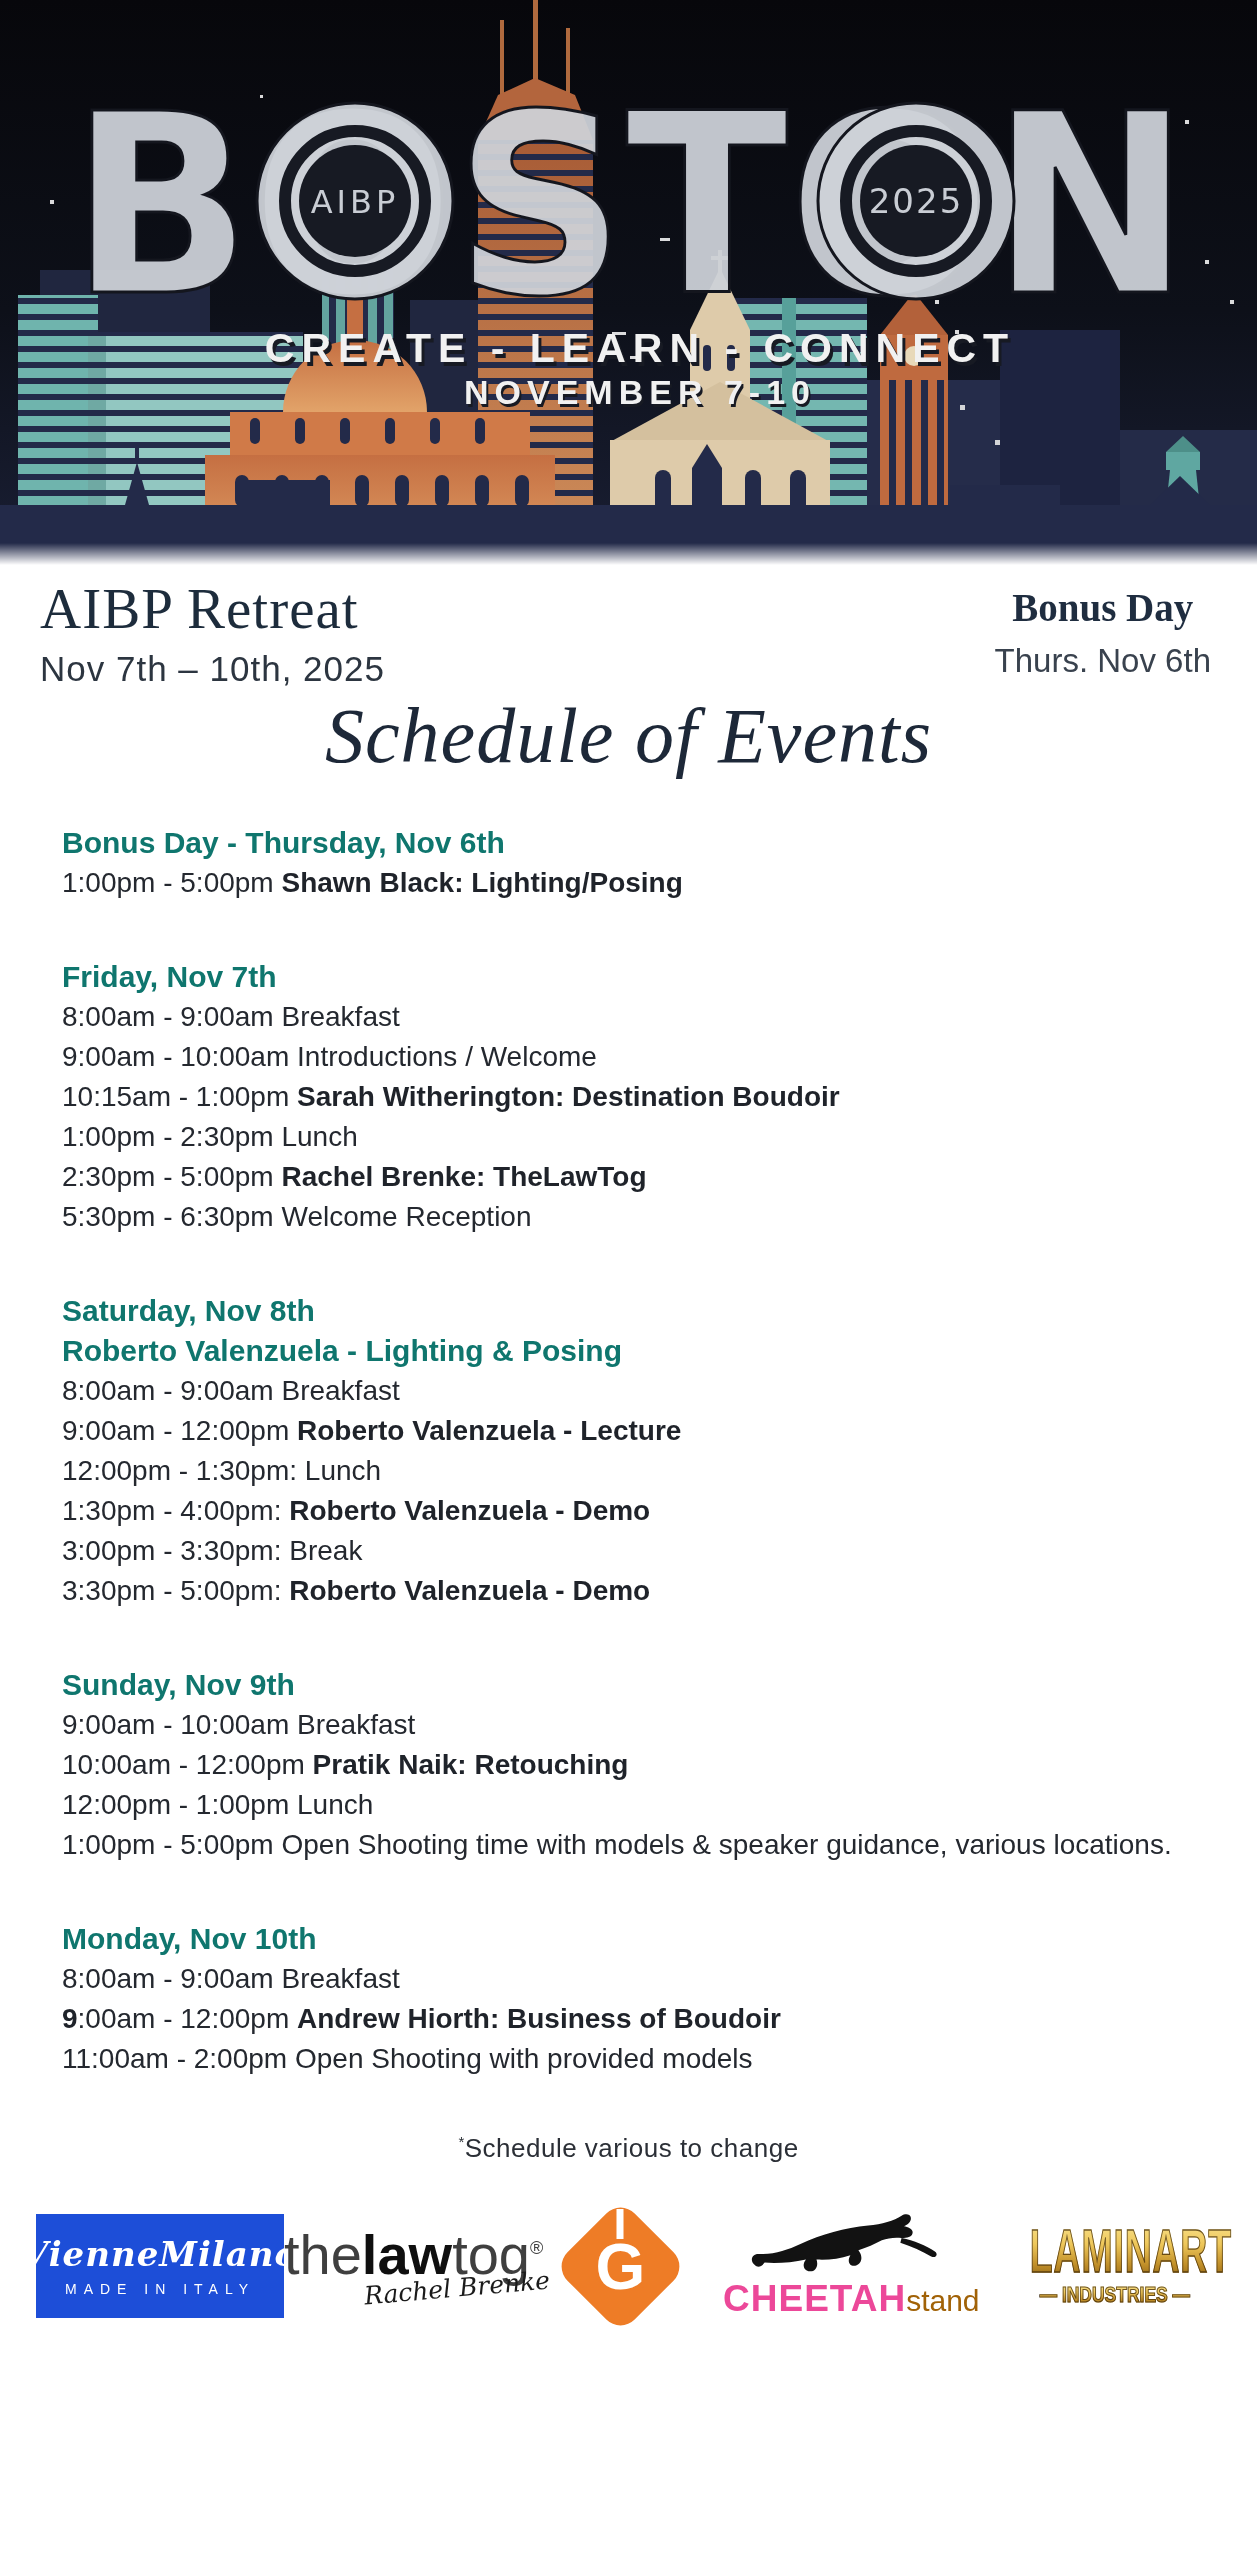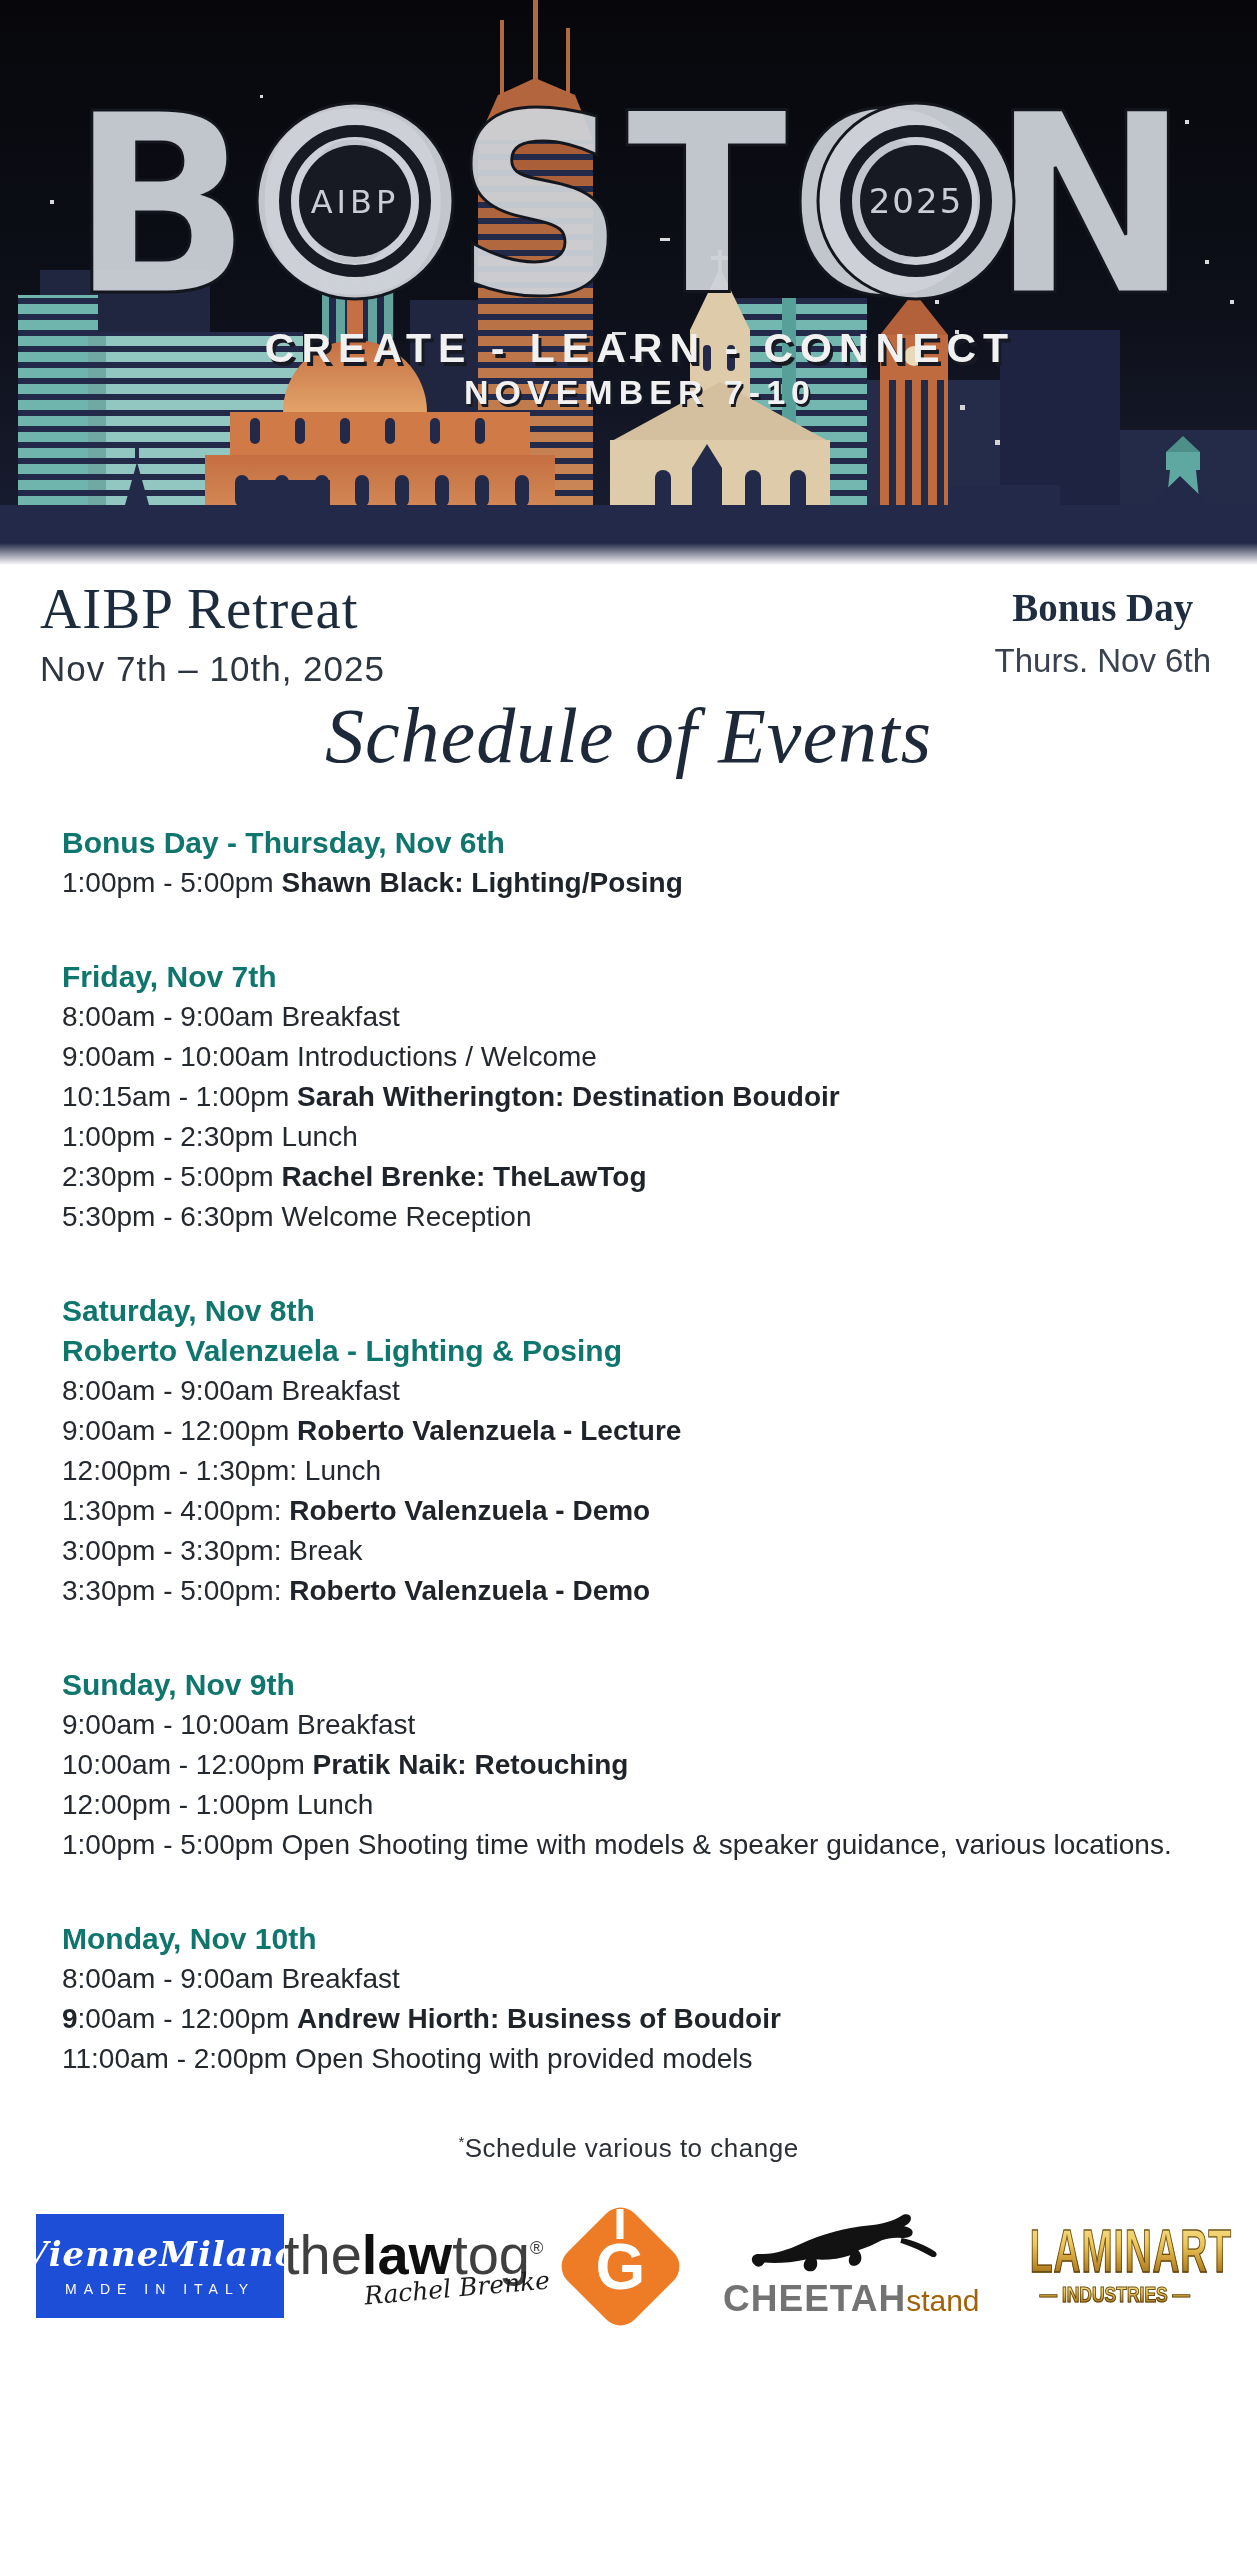--- a/index.html
+++ b/index.html
@@ -54,21 +54,21 @@
   .gbadge{position:relative;width:140px;height:142px;flex:none;}
   .gdiamond{position:absolute;left:23px;top:24px;width:95px;height:95px;background:#ee7c26;
             border-radius:20px;transform:rotate(45deg);}
   .gletter{position:absolute;left:0;top:2px;width:140px;height:140px;display:flex;
            align-items:center;justify-content:center;font-size:64px;font-weight:bold;color:#fff;}
   .gbar{position:absolute;left:50%;top:14px;width:7px;height:30px;background:#fff;
         transform:translateX(-50%);}
 
   .cheetah{width:322px;text-align:center;flex:none;}
   .cheetah svg{display:block;margin:0 auto -8px;}
-  .ch-name{font-size:37px;font-weight:bold;color:#737373;letter-spacing:1px;}
+  .ch-name{font-size:37px;font-weight:bold;color:#ec4899;letter-spacing:1px;}
   .ch-suffix{font-size:30px;color:#a16207;margin-top:20px;}
 
   .laminart{width:205px;text-align:center;flex:none;}
   .lam-name{display:inline-block;font-size:44px;font-weight:bold;letter-spacing:1px;
             transform:scale(0.85,1.4);transform-origin:center;font-family:"Liberation Sans",sans-serif;}
   .lam-sub{display:inline-block;font-size:19px;font-weight:bold;margin-top:8px;
            transform:scale(0.92,1.15);transform-origin:center;}
   .gold{background:linear-gradient(180deg,#f9e490 5%,#eec75a 40%,#c08e28 70%,#7a5410 100%);
         -webkit-background-clip:text;background-clip:text;color:transparent;
         -webkit-text-stroke:1px rgba(60,38,4,.72);}

